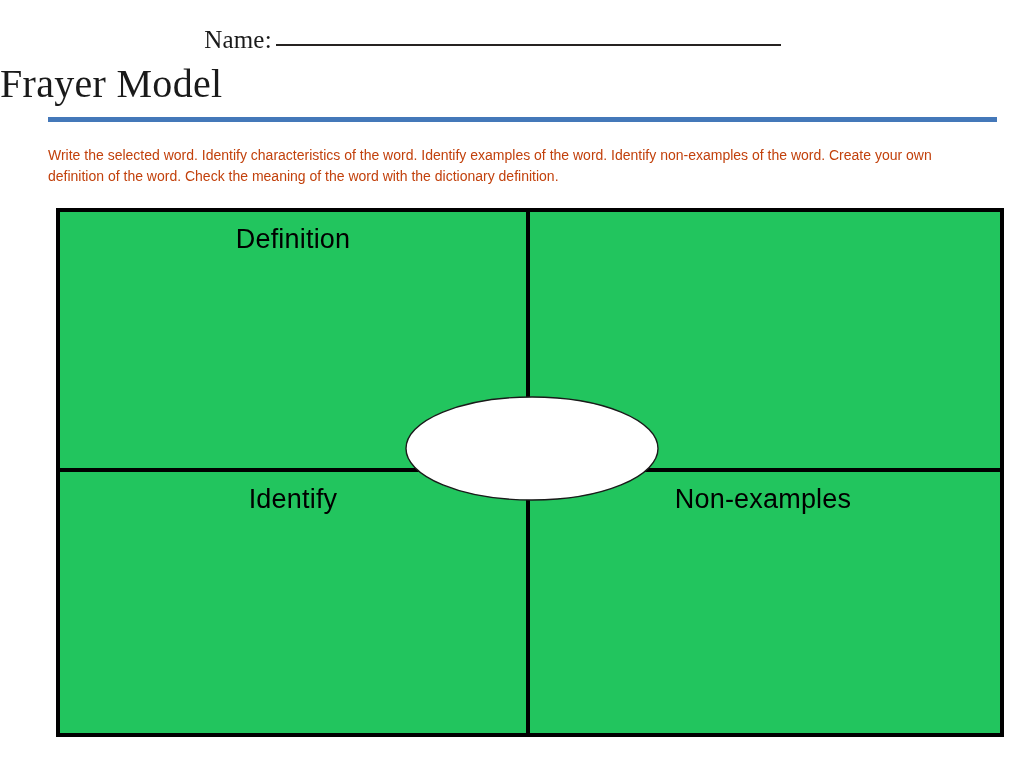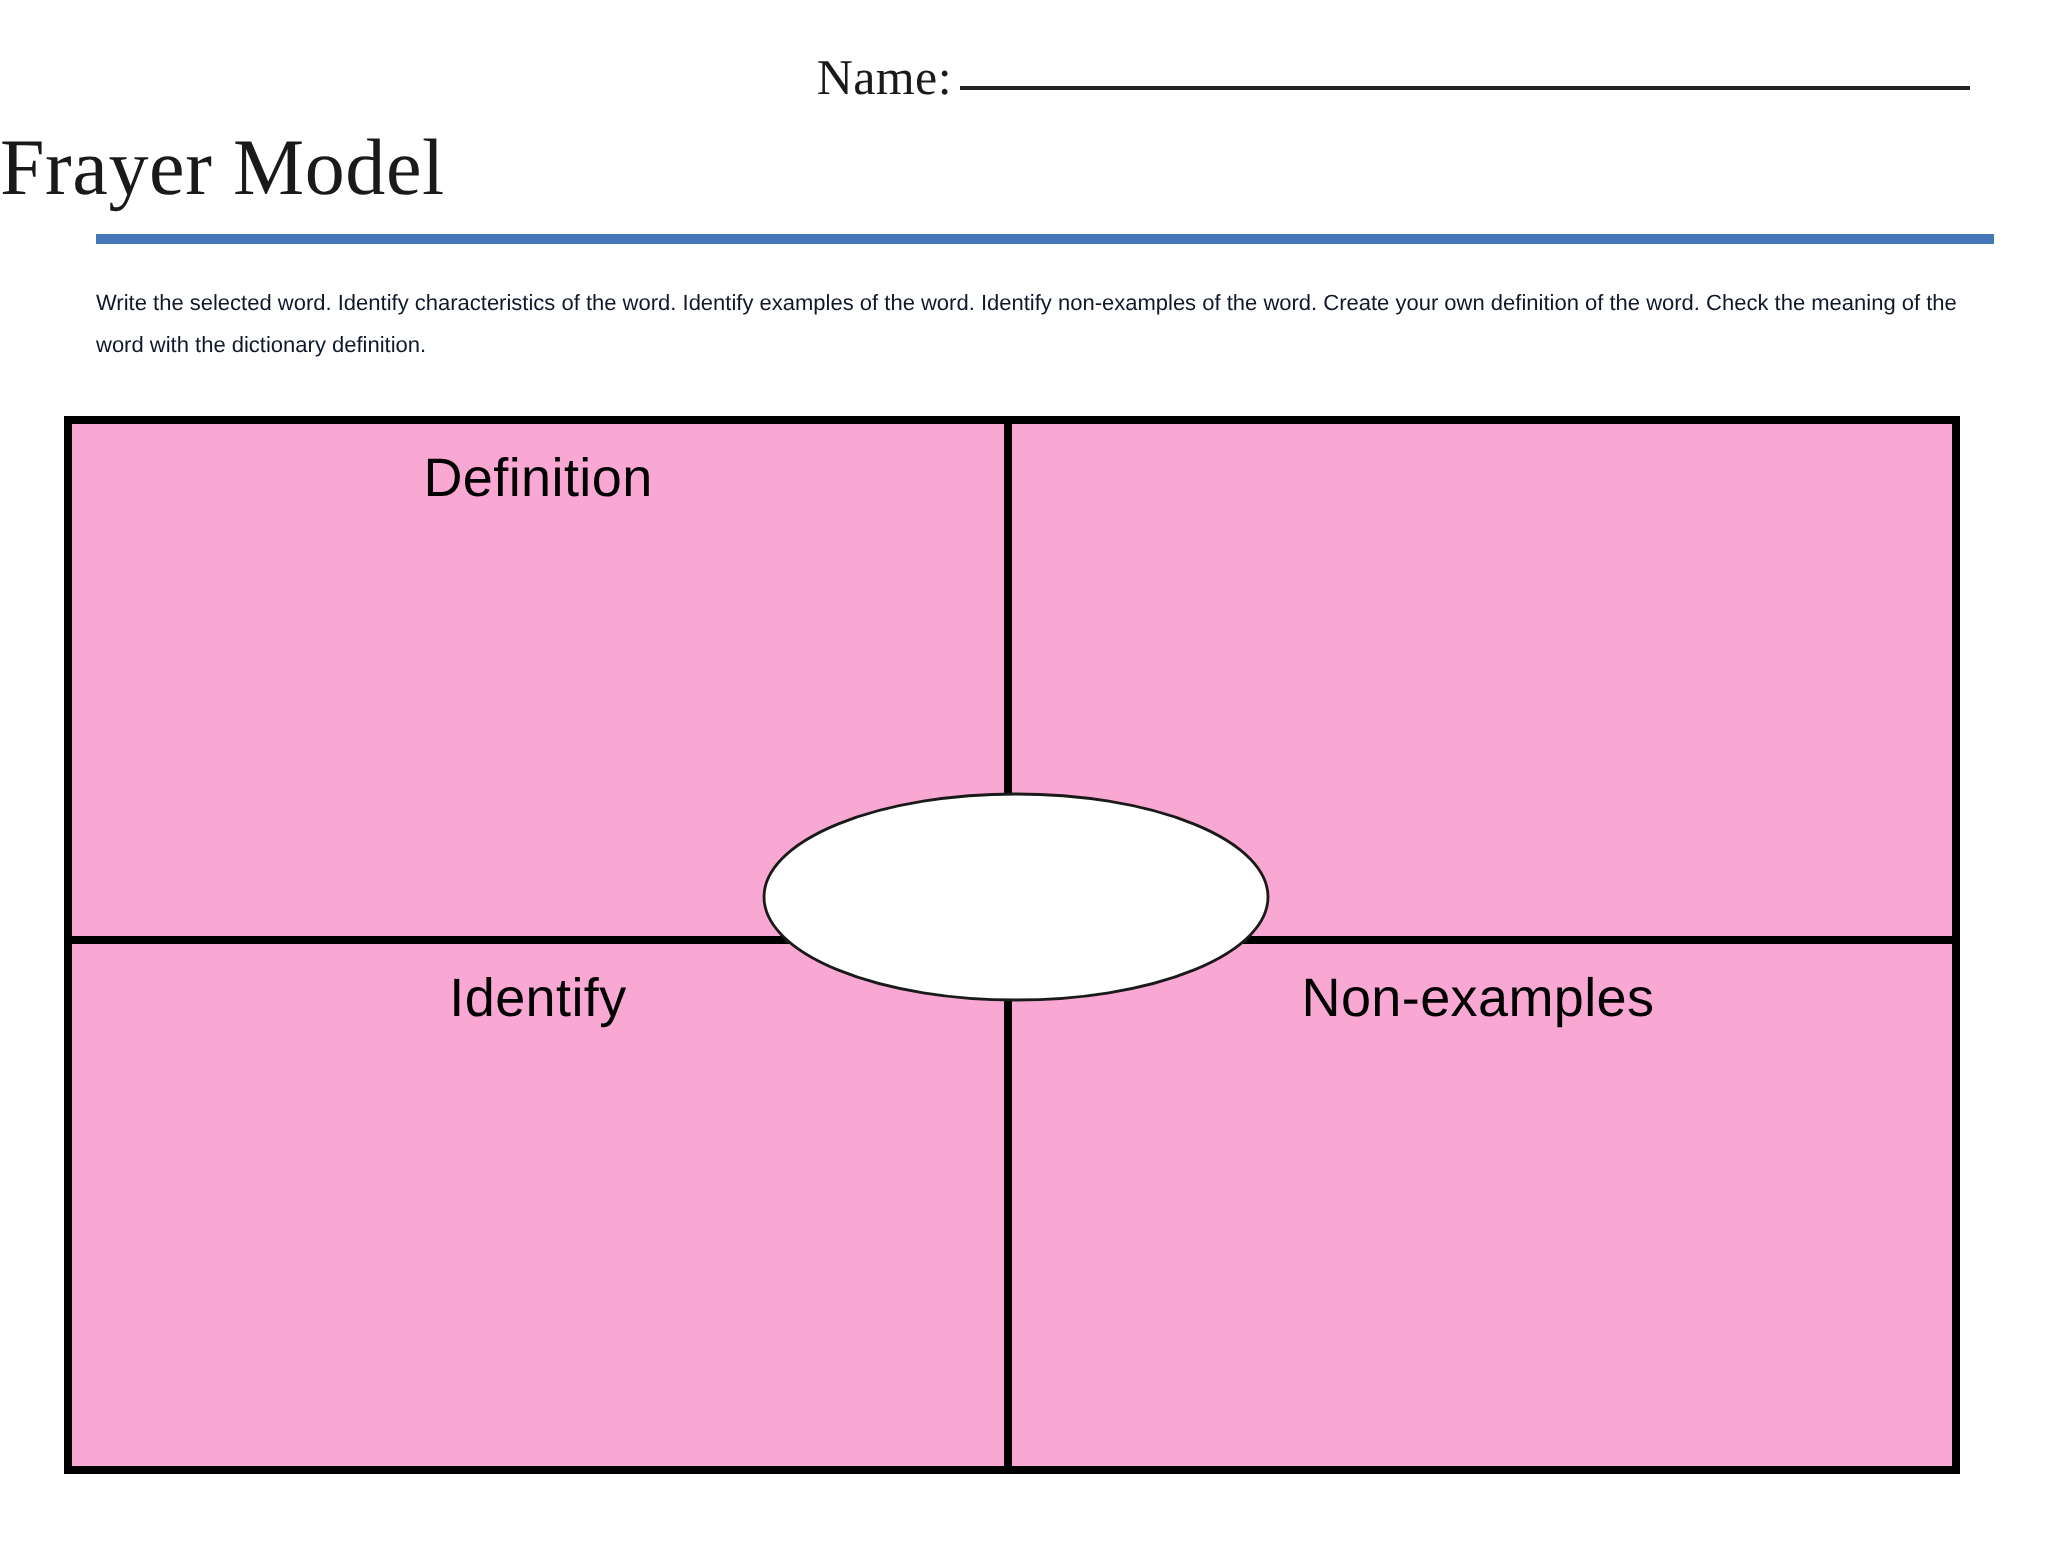--- a/index.html
+++ b/index.html
@@ -14,21 +14,21 @@
     font-family: "Liberation Sans", sans-serif;
     overflow: hidden;
   }
 
   
   .name-line {
     position: absolute;
     left: 0;
     top: 26px;
     width: 985px;
-    text-align: right;
+    text-align: center;
     font-family: "Liberation Serif", serif;
     font-size: 25px;
     color: #1a1a1a;
     white-space: nowrap;
     letter-spacing: 0.2px;
   }
   .name-blank {
     display: inline-block;
     width: 505px;
     border-bottom: 2px solid #262321;
@@ -58,35 +58,35 @@
     height: 5px;
     background: #4478b9;
   }
 
   .instructions {
     position: absolute;
     left: 48px;
     top: 131px;
     width: 942px;
     font-family: "Liberation Sans", sans-serif;
-    font-size: 11px;
+    font-size: 14px;
     line-height: 21px;
-    color: #0f172a;
+    color: #c2410c;
   }
 
   
   .frayer {
     position: absolute;
-    left: 32px;
+    left: 56px;
     top: 208px;
     width: 948px;
     height: 529px;
     box-sizing: border-box;
     border: 4px solid #000000;
-    background: #f9a8d4;
+    background: #22c55e;
   }
   .frayer-inner {
     position: absolute;
     inset: 0;
   }
 
   
   .v-divider {
     position: absolute;
     left: 466px;

